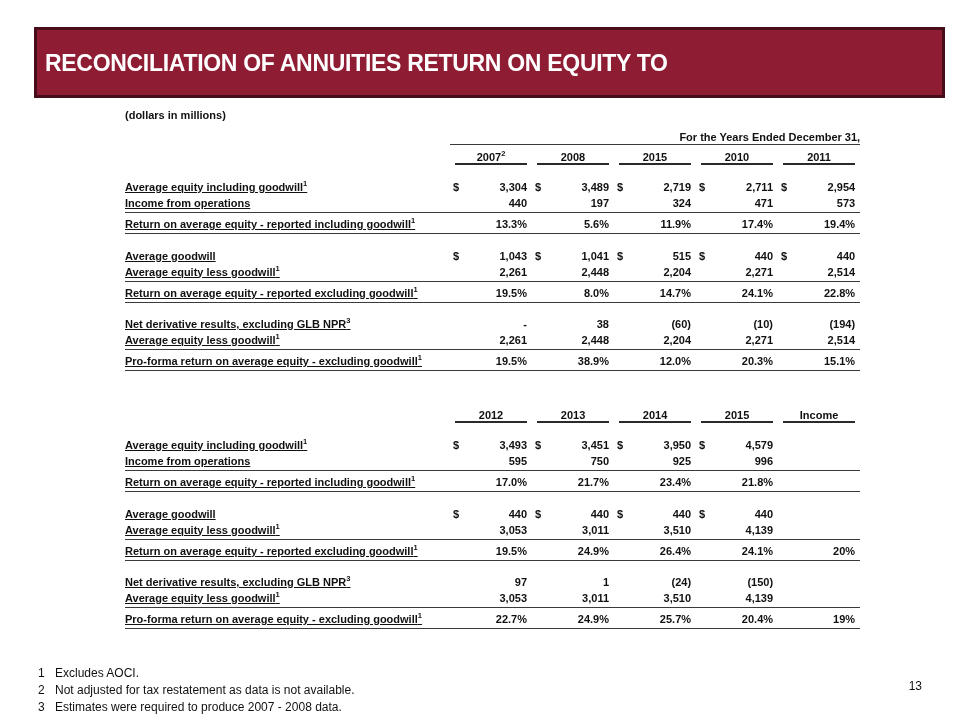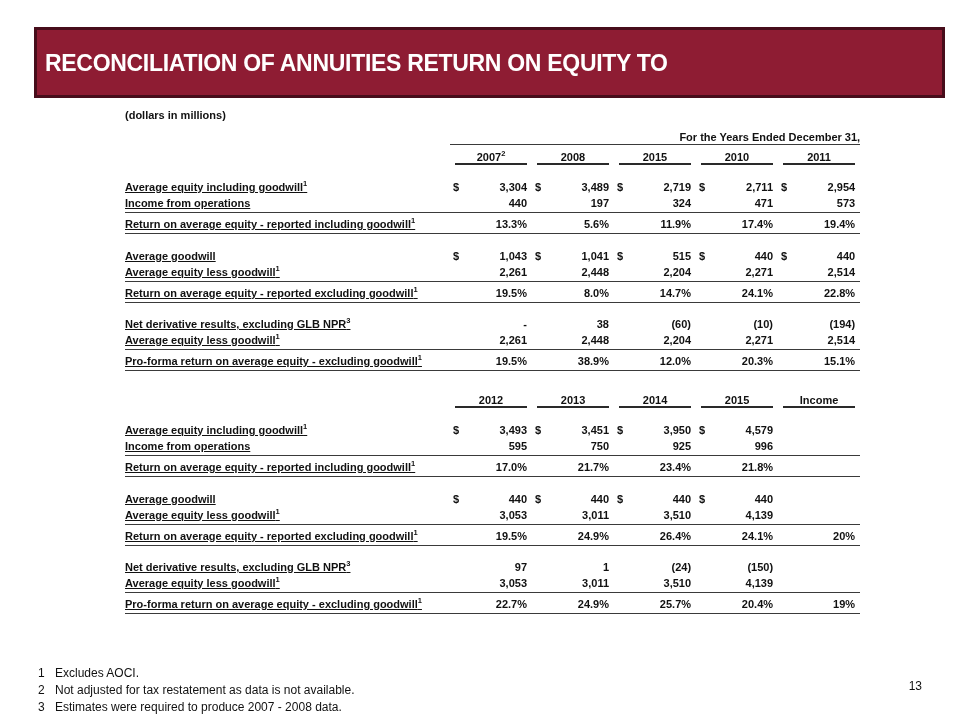--- a/index.html
+++ b/index.html
@@ -66,21 +66,21 @@
   }
   th.year { height: 21px; vertical-align: bottom; }
   th.year .yl {
     margin: 0 5px;
     text-align: center;
     font-size: 11px; font-weight: 700;
     border-bottom: 2px solid #2a2a2a;
     padding-bottom: 0;
   }
   sup { font-size: 7.5px; vertical-align: super; line-height: 0; }
-  .tbl2 { margin-top: 16px; }
+  .tbl2 { margin-top: 31px; }
   .footnotes {
     position: absolute;
     left: 38px; top: 665px;
     font-size: 12px;
     font-weight: 400;
     color: #111;
   }
   .fn { display: flex; line-height: 17px; }
   .fn-num { width: 17px; flex: 0 0 17px; }
   .page-number {

